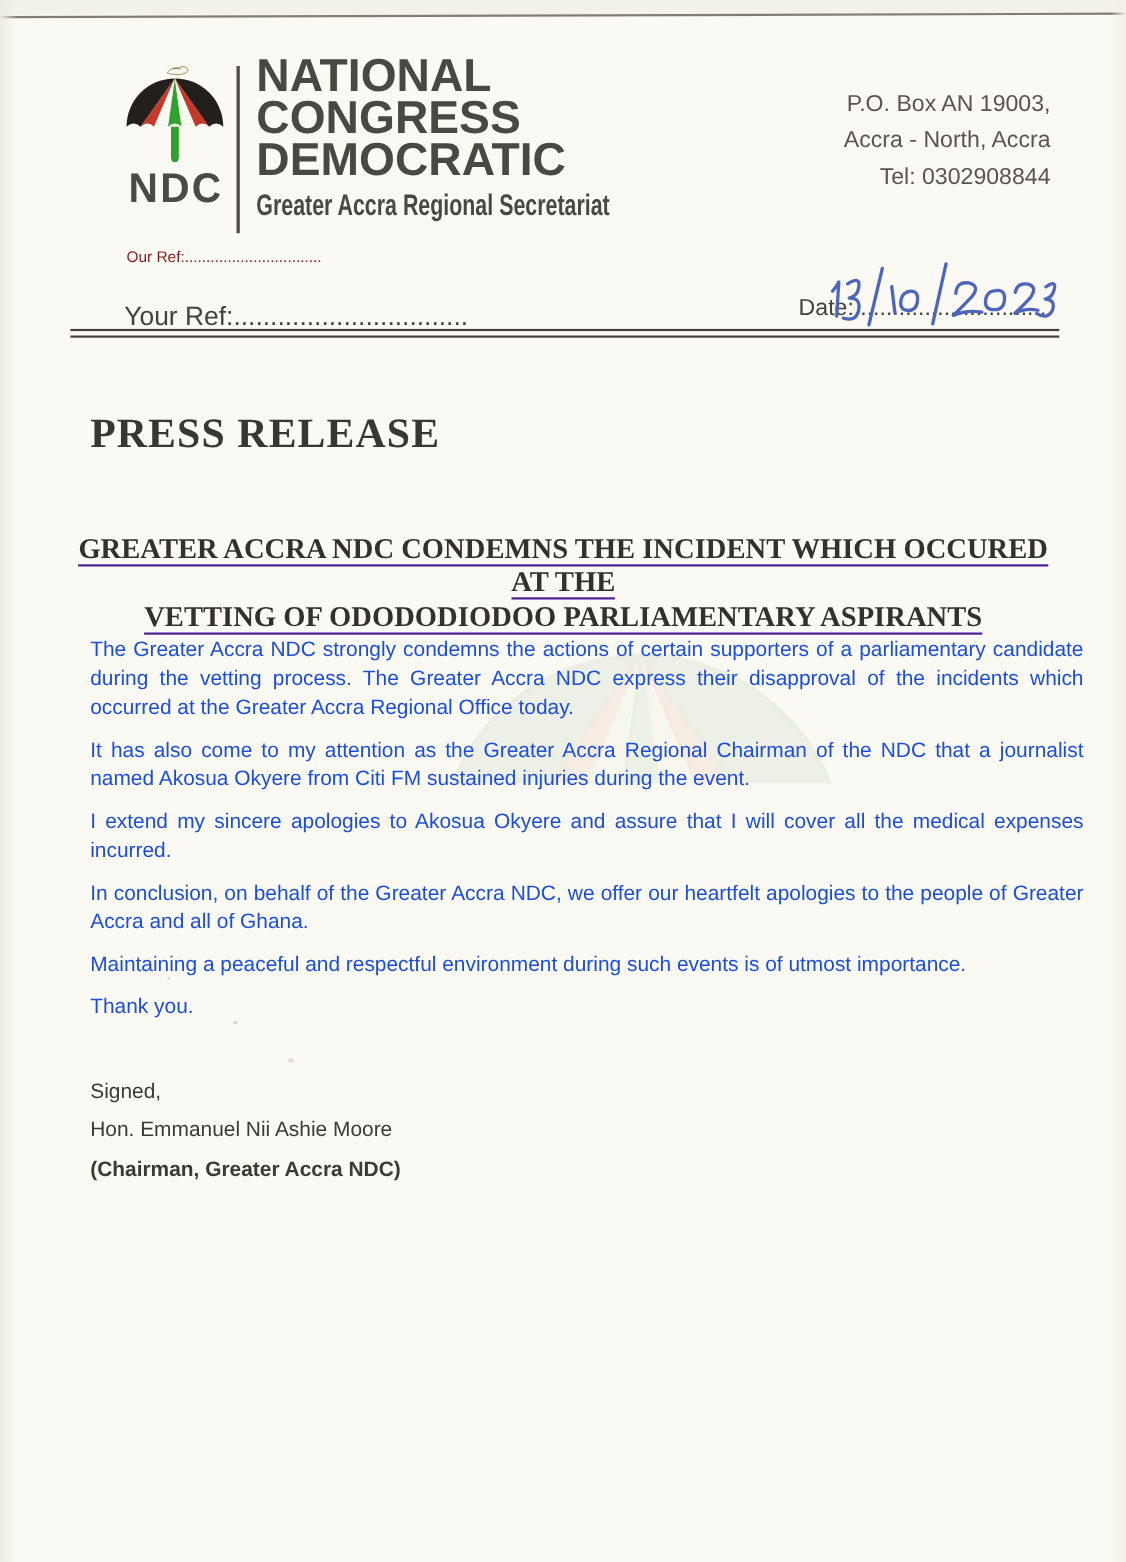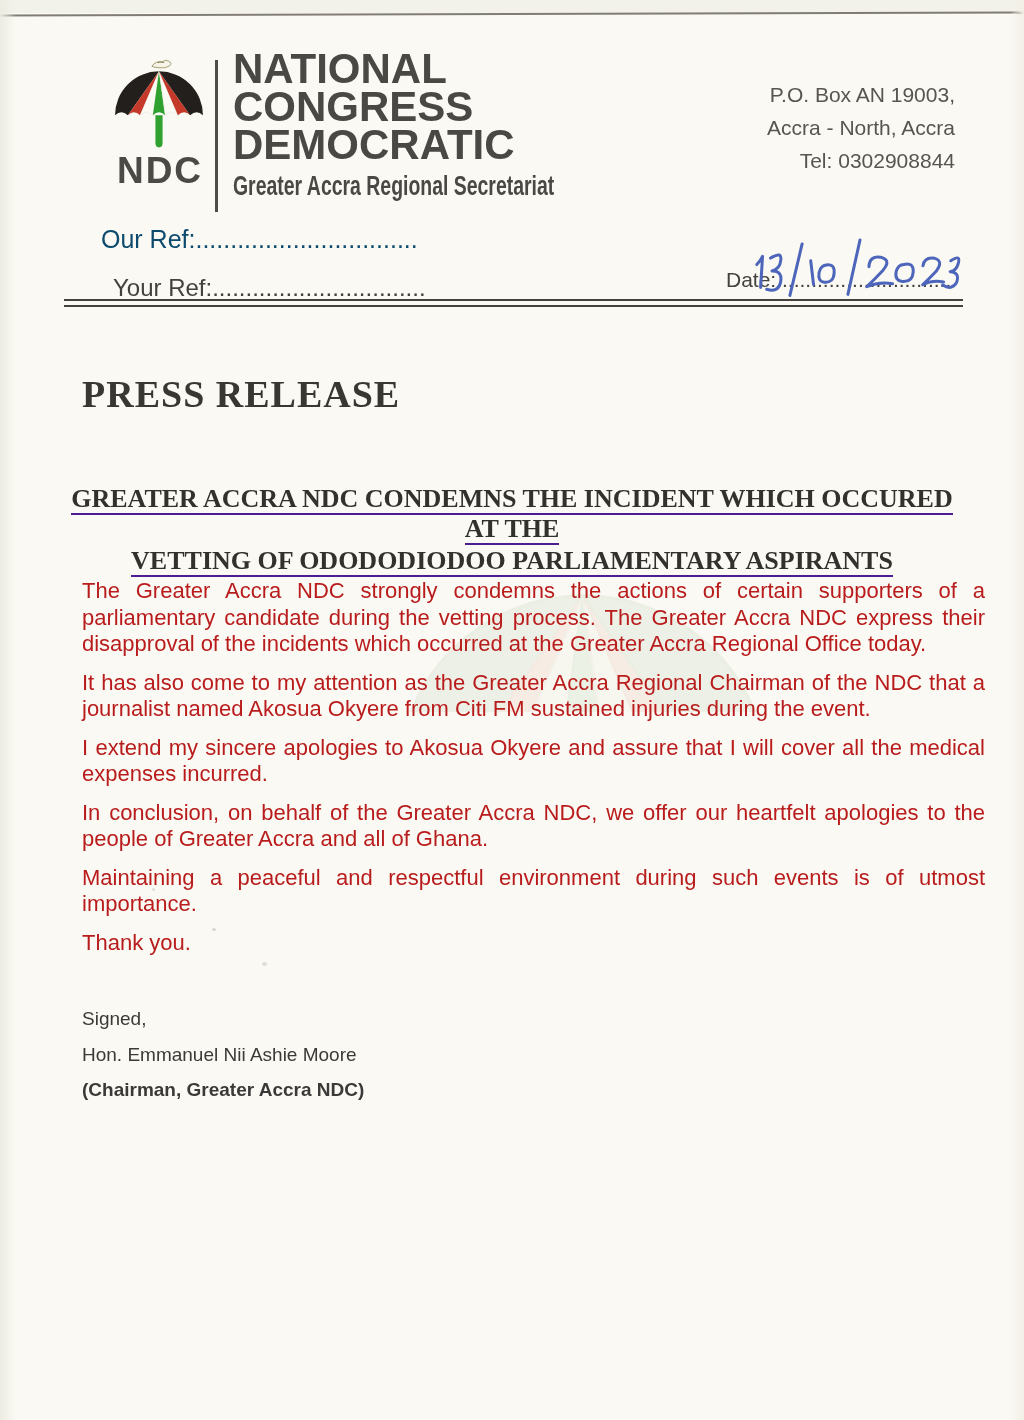--- a/index.html
+++ b/index.html
@@ -28,42 +28,42 @@
   .vert-divider{position:absolute;left:215px;top:60px;width:3px;height:152px;background:#504d49;}
   .org-block{position:absolute;left:233px;top:50px;}
   .org-line{font-size:42px;font-weight:bold;line-height:38px;color:#4a4845;letter-spacing:0px;white-space:nowrap;}
   .org-subtitle{
     margin-top:7px;font-size:27px;font-weight:bold;color:#4a4845;white-space:nowrap;
     transform:scaleX(0.72);transform-origin:left center;letter-spacing:0px;
   }
   .address-block{position:absolute;right:69px;top:78px;text-align:right;font-size:21px;line-height:33px;color:#585550;}
 
   
-  .ref-our{position:absolute;left:101px;top:225px;font-size:25px;color:#0c4a6e;}
+  .ref-our{position:absolute;left:115px;top:225px;font-size:14px;color:#7f1d1d;}
   .ref-your{position:absolute;left:113px;top:274px;font-size:24px;color:#44423e;}
   .date-line{position:absolute;left:726px;top:268px;font-size:21px;color:#44423e;}
   .date-handwriting{position:absolute;left:745px;top:236px;width:228px;height:64px;z-index:3;}
   .sr-only{position:absolute;width:1px;height:1px;overflow:hidden;clip:rect(0 0 0 0);white-space:nowrap;}
 
   .double-rule-1{position:absolute;left:64px;top:299px;width:899px;height:2px;background:#45423d;}
   .double-rule-2{position:absolute;left:64px;top:305px;width:899px;height:2px;background:#45423d;}
 
   
   .kicker{
     position:absolute;left:82px;top:372px;
     font-family:"Liberation Serif", serif;font-size:38px;font-weight:bold;
     letter-spacing:1px;color:#393732;
   }
   .title-block{position:absolute;left:55px;top:484px;width:914px;text-align:center;
     font-family:"Liberation Serif", serif;font-weight:bold;font-size:26px;line-height:30px;color:#33312d;}
   .title-block .u{border-bottom:2px solid #4c1d95;padding-bottom:0px;}
   .title-l2{margin-top:2px;}
 
   .body-block{position:absolute;left:82px;top:578px;width:903px;}
-  .body-block p{margin:0 0 12px 0;font-size:22px;line-height:26.5px;text-align:justify;color:#b91c1c;}
+  .body-block p{margin:0 0 12px 0;font-size:19px;line-height:26.5px;text-align:justify;color:#1d4ed8;}
   .body-block p.no-just{text-align:left;}
   .sig-block{margin-top:50px;}
   .sig-block p{margin:0 0 9px 0;font-size:19px;line-height:26.5px;text-align:left;color:#3b3a38;}
   .sig-title{font-weight:bold;}
 
   
   .watermark{position:absolute;left:368px;top:540px;width:430px;height:172px;overflow:hidden;opacity:0.13;z-index:0;pointer-events:none;}
   .body-layer{position:relative;z-index:1;}
   .speck{position:absolute;background:#b9b5aa;border-radius:50%;}
 </style>

